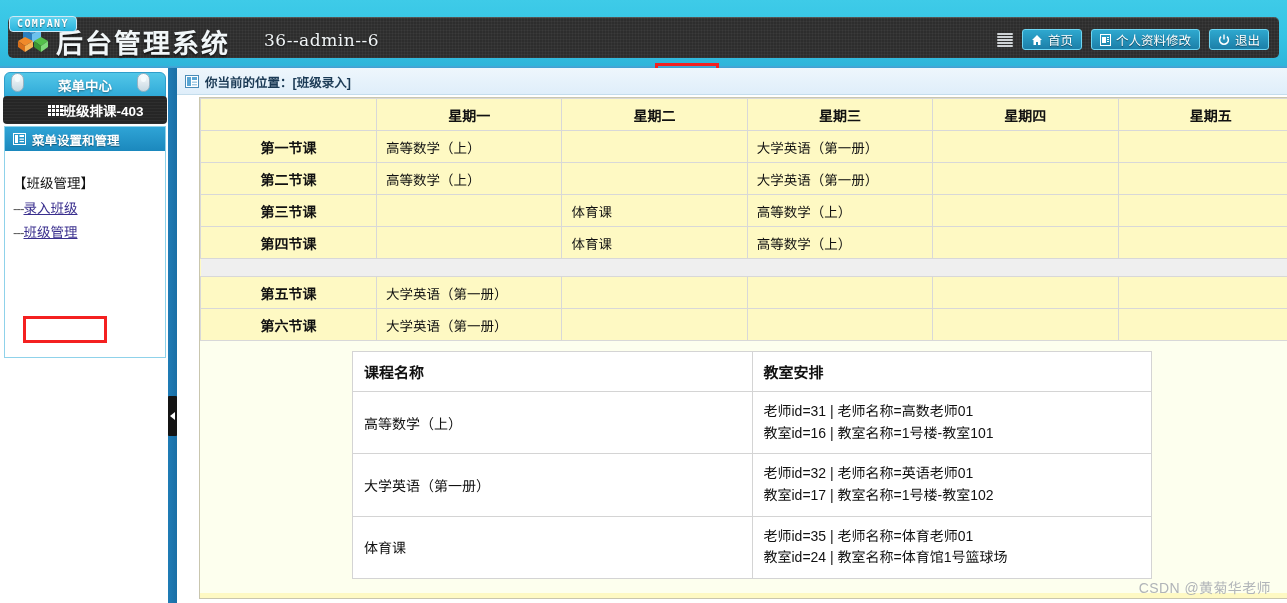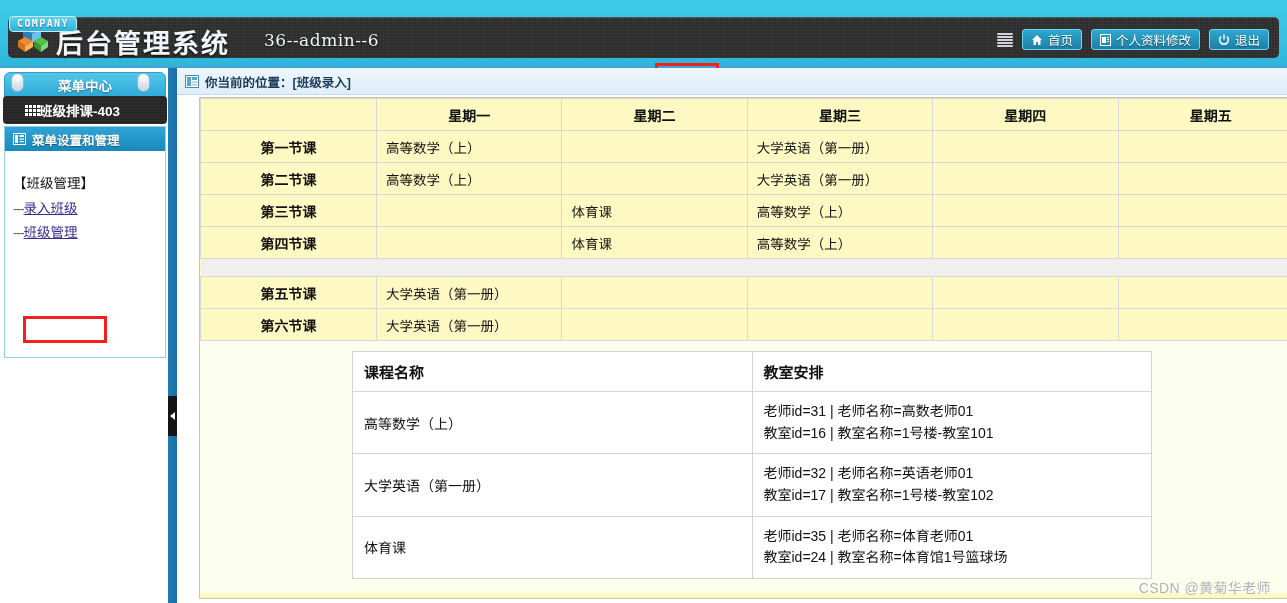--- a/index.html
+++ b/index.html
@@ -71,21 +71,21 @@
   .pin { position: absolute; top: 5px; width: 13px; height: 19px;
          background: linear-gradient(#fdfdfd, #c6d8e2); border: 1px solid #9ab3c2;
          border-radius: 7px; }
   .pin.l { left: 11px; } .pin.r { left: 137px; }
   .pin::after { content: ""; position: absolute; left: 3px; top: 2px; width: 5px; height: 6px;
                 background: #f5fbfd; border-radius: 3px; }
   .dark-strip { position: absolute; left: 3px; top: 28px; width: 164px; height: 28px;
                 background: #262626;
                 background-image: repeating-linear-gradient(0deg, rgba(255,255,255,.04) 0 1px, rgba(0,0,0,0) 1px 3px);
                 border-radius: 4px; display: flex; align-items: center; 
-                padding-left: 22px; }
+                padding-left: 22px; justify-content: center; }
   .dot-grid { width: 14px; height: 10px; display: grid;
               grid-template-columns: repeat(4, 3px); grid-auto-rows: 3px; gap: 1px; }
   .dot-grid i { background: #ffffff; display: block; }
   .dark-strip span { color: #ffffff; font-size: 13.5px; font-weight: bold; }
   .menu-box { position: absolute; left: 4px; top: 58px; width: 162px; height: 232px;
               border: 1px solid #8fd2ea; background: #ffffff; }
   .menu-head { height: 24px; background: linear-gradient(#2fa4d6, #1b88bd);
                display: flex; align-items: center; gap: 6px; padding-left: 8px;
                color: #ffffff; font-size: 12.5px; font-weight: bold;
                text-shadow: 0 1px 1px rgba(0,0,0,.4); }

